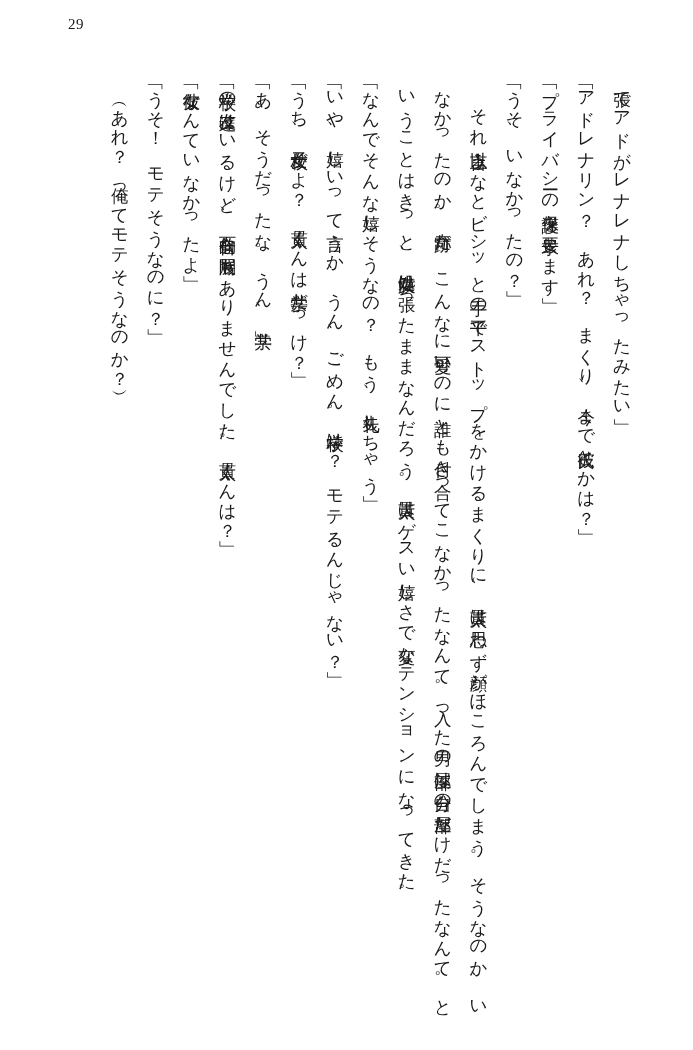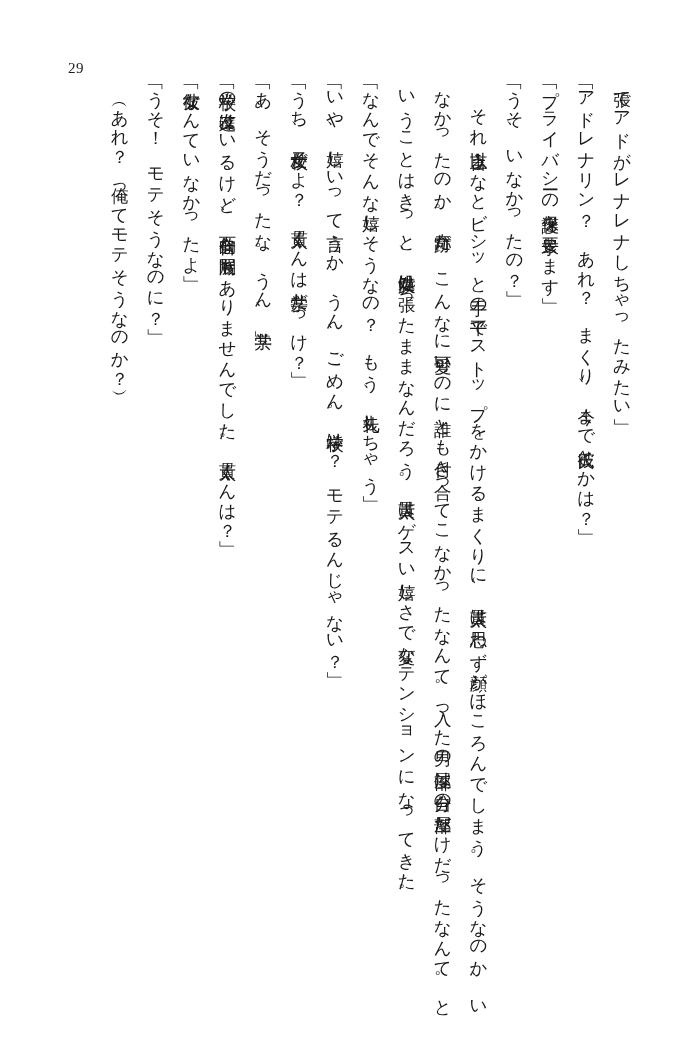--- a/index.html
+++ b/index.html
@@ -22,21 +22,20 @@
     box-sizing: border-box;
   }
   .page-number {
     position: absolute;
     top: 16px;
     left: 68px;
     font-size: 15px;
     color: #1a1a1a;
     font-family: "Liberation Serif", "DejaVu Serif", serif;
     letter-spacing: 0.5px;
-    margin-top: 44px;
   }
   .body-text {
     position: absolute;
     top: 78px;
     right: 54px;
     left: 54px;
     height: 930px;
     writing-mode: vertical-rl;
     text-orientation: upright;
     direction: ltr;

